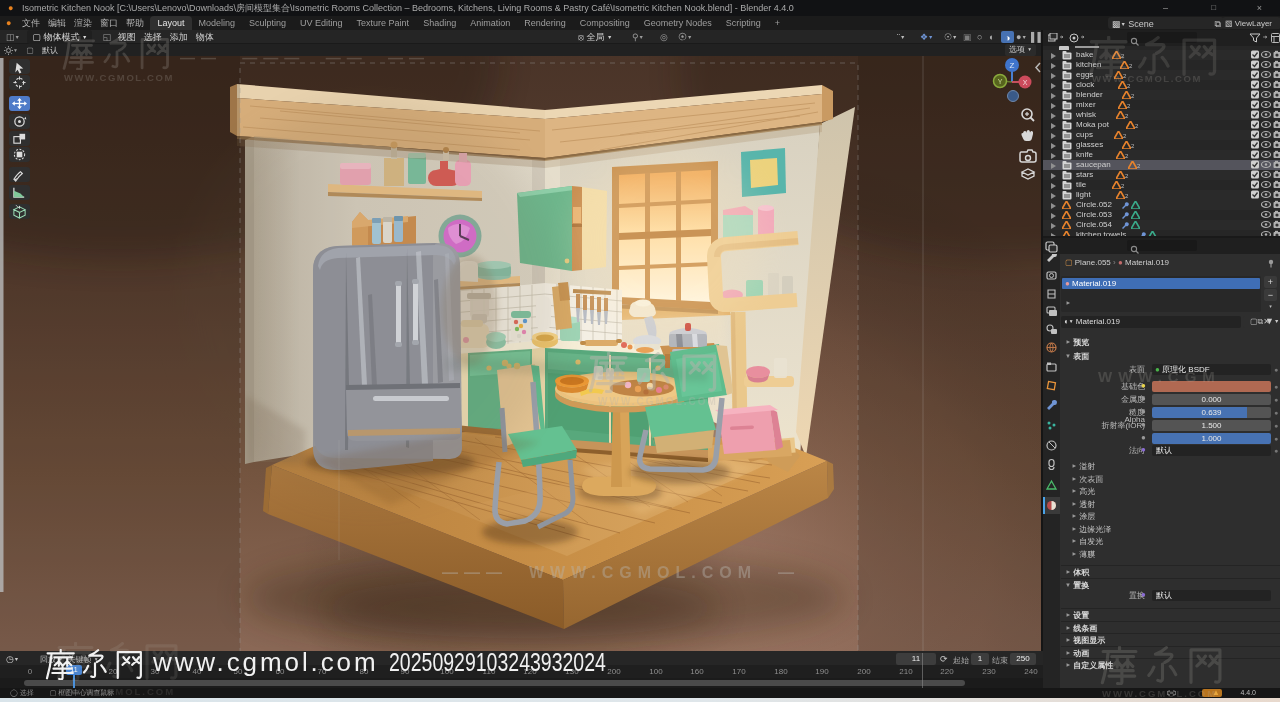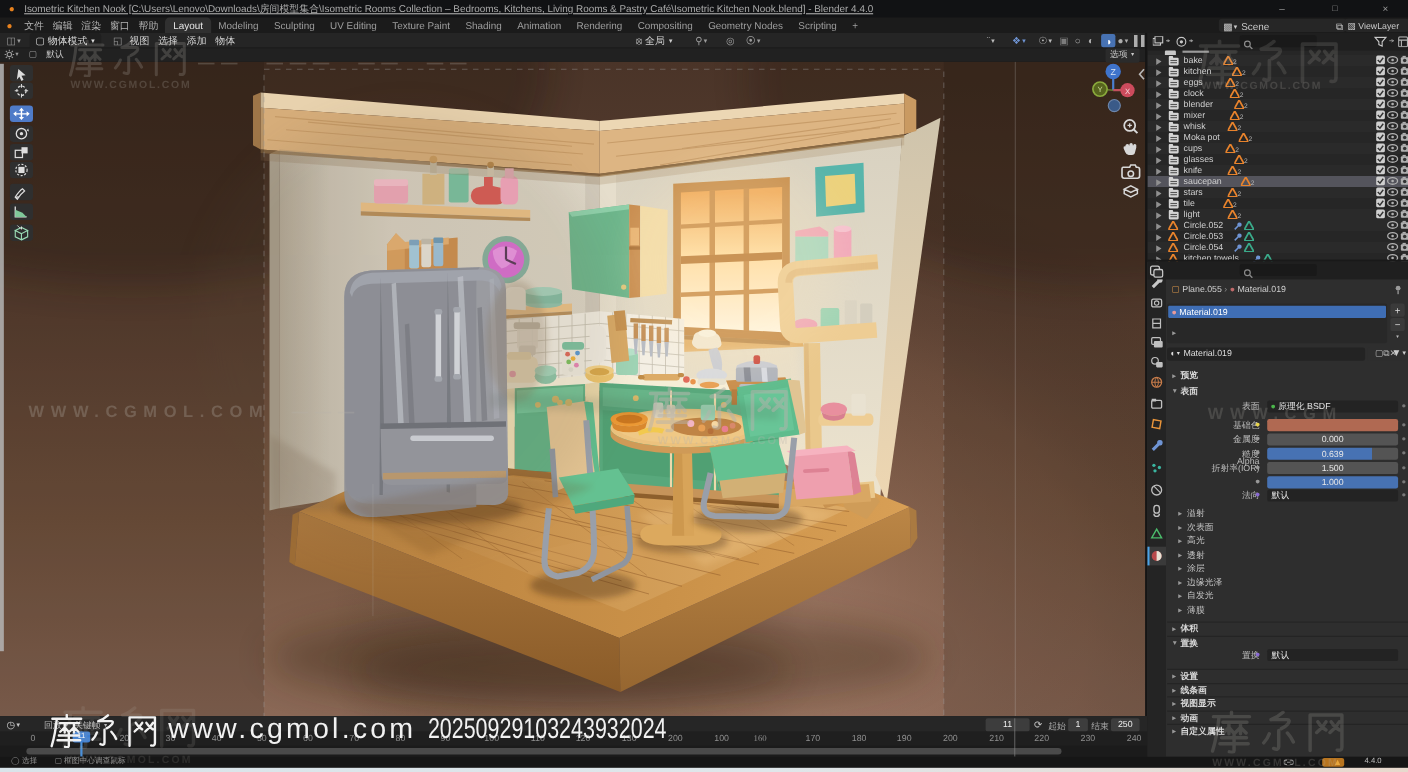--- a/index.html
+++ b/index.html
@@ -494,21 +494,21 @@
     <rect x="858" y="56" width="185" height="595" fill="#140c08" opacity="0.16"></rect>
     <rect x="240" y="63" width="618" height="592" fill="none" stroke="#9a9a9a" stroke-opacity="0.42" stroke-width="1" stroke-dasharray="5 5"></rect>
     <line x1="923" y1="56" x2="923" y2="651" stroke="#cccccc" stroke-opacity="0.22" stroke-width="1"></line>
     <line x1="339" y1="440" x2="339" y2="560" stroke="#cccccc" stroke-opacity="0.14" stroke-width="1"></line>
 
     <rect x="0" y="58" width="3.5" height="534" fill="#b5b5b5" opacity="0.85"></rect>
   </svg>
 
   <div class="abs" id="titlebar">
     <span style="margin-left:8px;color:#e8821e;">●</span>
-    <span style="margin-left:6px;text-decoration:underline;">Isometric Kitchen Nook [C:\Users\Lenovo\Downloads\房间模型集合\Isometric Rooms Collection – Bedrooms, Kitchens, Living Rooms &amp; Pastry Café\Isometric Kitchen Nook.blend] - Blender 4.4.0</span>
+    <span style="margin-left:6px;">Isometric Kitchen Nook [C:\Users\Lenovo\Downloads\房间模型集合\Isometric Rooms Collection – Bedrooms, Kitchens, Living Rooms &amp; Pastry Café\Isometric Kitchen Nook.blend] - Blender 4.4.0</span>
     <span style="position:absolute;right:112px;color:#9a9a9a;">–</span>
     <span style="position:absolute;right:64px;color:#9a9a9a;font-size:8px;">□</span>
     <span style="position:absolute;right:18px;color:#9a9a9a;">×</span>
   </div>
   <div class="abs" id="menubar">
     <span class="mi" style="color:#e8821e;margin-left:6px;">●</span>
     <span class="mi">文件</span><span class="mi">编辑</span><span class="mi">渲染</span><span class="mi">窗口</span><span class="mi">帮助</span>
     <span class="tab act">Layout</span><span class="tab">Modeling</span><span class="tab">Sculpting</span><span class="tab">UV Editing</span><span class="tab">Texture Paint</span><span class="tab">Shading</span><span class="tab">Animation</span><span class="tab">Rendering</span><span class="tab">Compositing</span><span class="tab">Geometry Nodes</span><span class="tab">Scripting</span><span class="tab">+</span>
     <span style="position:absolute;left:1108px;top:1px;width:112px;height:12px;background:#262626;border-radius:3px;color:#c9c9c9;padding-left:4px;">▩<span style="font-size:0.6em;vertical-align:1px;">▼</span> Scene <span style="float:right;margin-right:3px;">⧉</span></span>
     <span style="position:absolute;left:1222px;top:1px;width:56px;height:12px;background:#262626;border-radius:3px;color:#c9c9c9;padding-left:3px;font-size:8px;white-space:nowrap;">▧ ViewLayer</span>
@@ -1240,21 +1240,21 @@
       <span style="position:absolute;left:268px;top:16px;width:24px;text-align:center;color:#8f8f8f;font-size:8px;">60</span>
       <span style="position:absolute;left:310px;top:16px;width:24px;text-align:center;color:#8f8f8f;font-size:8px;">70</span>
       <span style="position:absolute;left:352px;top:16px;width:24px;text-align:center;color:#8f8f8f;font-size:8px;">80</span>
       <span style="position:absolute;left:393px;top:16px;width:24px;text-align:center;color:#8f8f8f;font-size:8px;">90</span>
       <span style="position:absolute;left:435px;top:16px;width:24px;text-align:center;color:#8f8f8f;font-size:8px;">100</span>
       <span style="position:absolute;left:477px;top:16px;width:24px;text-align:center;color:#8f8f8f;font-size:8px;">110</span>
       <span style="position:absolute;left:518px;top:16px;width:24px;text-align:center;color:#8f8f8f;font-size:8px;">120</span>
       <span style="position:absolute;left:560px;top:16px;width:24px;text-align:center;color:#8f8f8f;font-size:8px;">130</span>
       <span style="position:absolute;left:602px;top:16px;width:24px;text-align:center;color:#8f8f8f;font-size:8px;">200</span>
       <span style="position:absolute;left:644px;top:16px;width:24px;text-align:center;color:#8f8f8f;font-size:8px;">100</span>
-      <span style="position:absolute;left:685px;top:16px;width:24px;color:#8f8f8f;font-size:8px;font-family:Liberation Serif, serif;">160</span>
+      <span style="position:absolute;left:685px;top:16px;width:24px;text-align:center;color:#8f8f8f;font-size:8px;">160</span>
       <span style="position:absolute;left:727px;top:16px;width:24px;text-align:center;color:#8f8f8f;font-size:8px;">170</span>
       <span style="position:absolute;left:769px;top:16px;width:24px;text-align:center;color:#8f8f8f;font-size:8px;">180</span>
       <span style="position:absolute;left:810px;top:16px;width:24px;text-align:center;color:#8f8f8f;font-size:8px;">190</span>
       <span style="position:absolute;left:852px;top:16px;width:24px;text-align:center;color:#8f8f8f;font-size:8px;">200</span>
       <span style="position:absolute;left:894px;top:16px;width:24px;text-align:center;color:#8f8f8f;font-size:8px;">210</span>
       <span style="position:absolute;left:935px;top:16px;width:24px;text-align:center;color:#8f8f8f;font-size:8px;">220</span>
       <span style="position:absolute;left:977px;top:16px;width:24px;text-align:center;color:#8f8f8f;font-size:8px;">230</span>
       <span style="position:absolute;left:1019px;top:16px;width:24px;text-align:center;color:#8f8f8f;font-size:8px;">240</span>
   <div style="position:absolute;left:0;top:27px;width:1043px;height:10px;background:#1b1b1b;"></div>
   <div style="position:absolute;left:24px;top:29px;width:941px;height:6px;background:#4a4a4a;border-radius:3px;"></div>
@@ -1269,22 +1269,22 @@
     <svg style="position:absolute;right:104px;top:2px" width="9" height="6" viewBox="0 0 9 6">
         <path d="M3,1 h-1 a2,2 0 0 0 0,4 h1 M6,1 h1 a2,2 0 0 1 0,4 h-1 M3,3 h3" stroke="#8c8c8c" fill="none"></path>
       </svg>
     <span style="position:absolute;right:58px;top:1px;width:20px;height:8px;background:#b8741e;border-radius:2px;"></span><span style="position:absolute;right:60px;top:0px;color:#e8a63c;font-size:8px;">▲</span>
     <span style="position:absolute;right:24px;color:#bdbdbd;">4.4.0</span>
   </div>
   <div class="abs" id="taskstrip"></div>
 
   <div id="wmlayer" style="position:absolute;left:0;top:0;width:1280px;height:702px;pointer-events:none;z-index:50;">
   <div class="wm wmrow" style="left:180px;top:49px;opacity:0.25;font-size:15px;">——&nbsp;&nbsp;———&nbsp;&nbsp;——&nbsp;&nbsp;——</div>
-  <div class="wm wmrow" style="left:26px;top:366px;opacity:0.28;font-size:15px;">WWW.CGMOL.COM&nbsp;&nbsp;———</div>
   <div class="wm wmrow" style="left:1098px;top:368px;opacity:0.2;font-size:15px;">WWW.CGM</div>
+  <div class="wm wmrow" style="left:442px;top:564px;opacity:0.42;font-size:16px;">———&nbsp;&nbsp;WWW.CGMOL.COM&nbsp;&nbsp;—</div>
   <div class="wm" style="left:62px;top:36px;opacity:0.22;">
         <svg width="110" height="34.4" viewBox="0 0 320 100" style="display:block">
           <g stroke="#b7b3ac" stroke-width="8">
             <use href="#g-mo"></use>
             <use href="#g-er" transform="translate(110,0)"></use>
             <use href="#g-wang" transform="translate(220,0)"></use>
           </g>
         </svg>
       </div>
       <div class="wm wmrow" style="left:64px;top:72px;font-size:9.5px;opacity:0.22;letter-spacing:1.6px;">WWW.CGMOL.COM</div>

